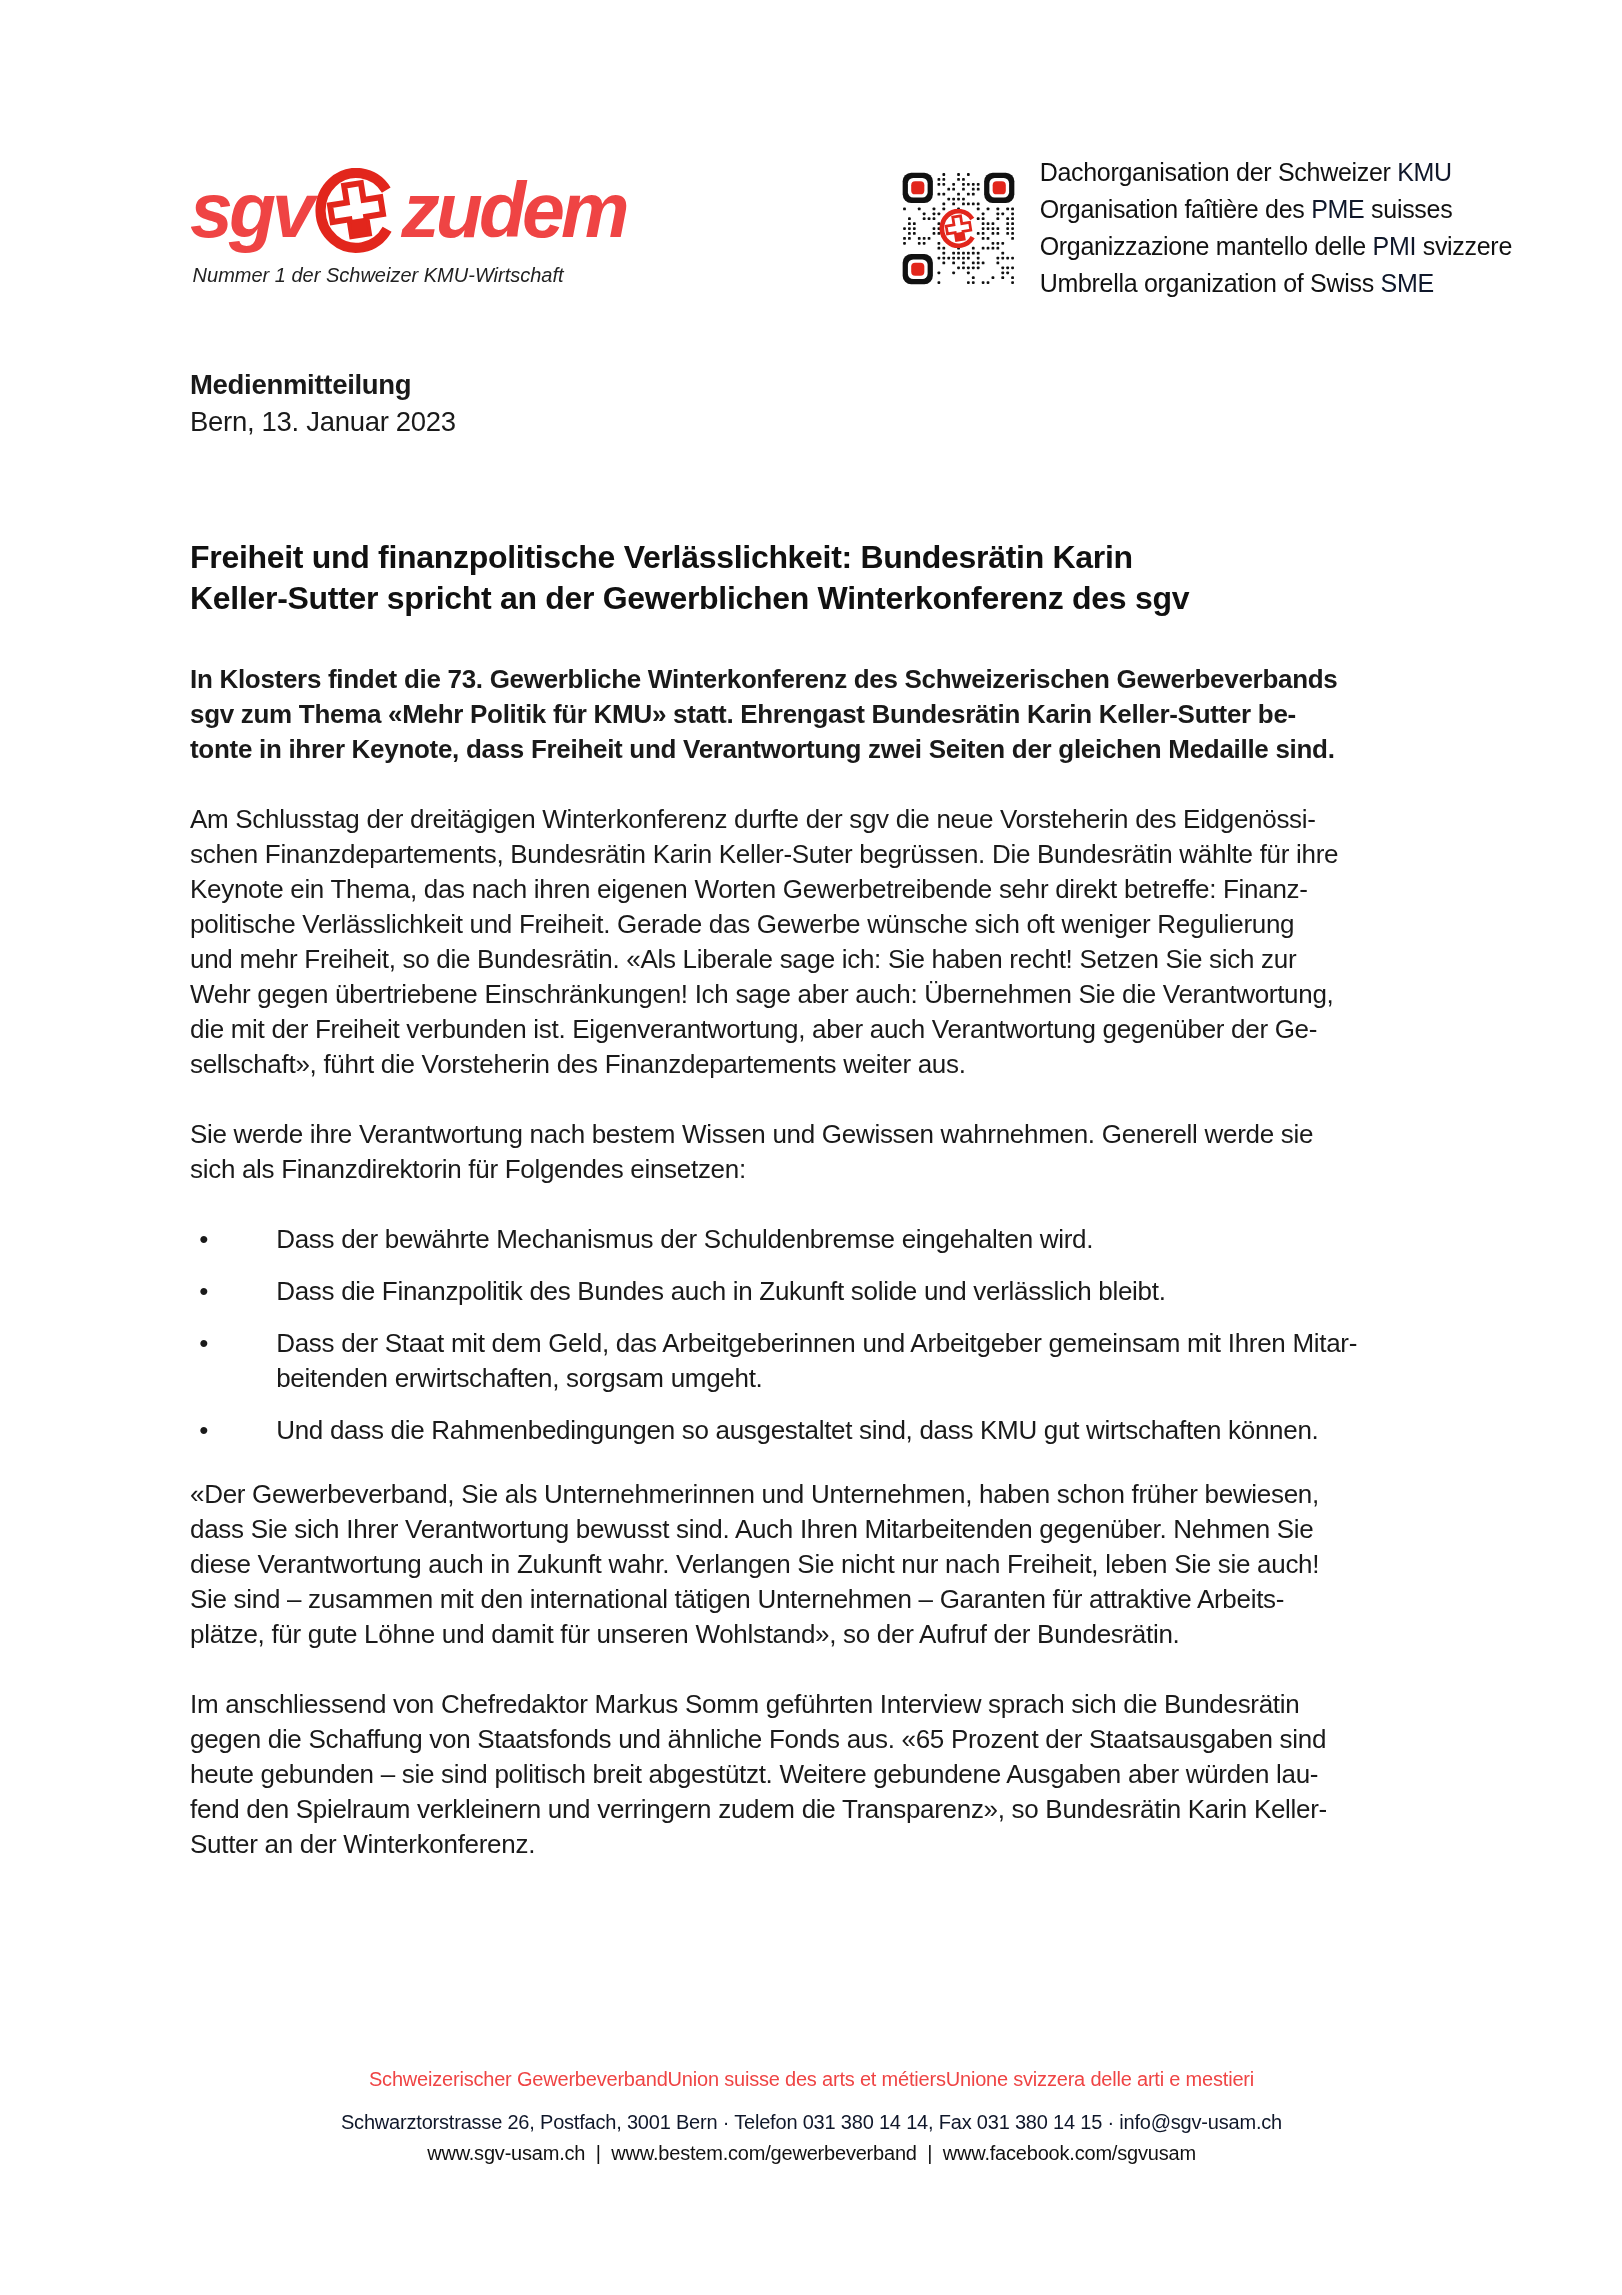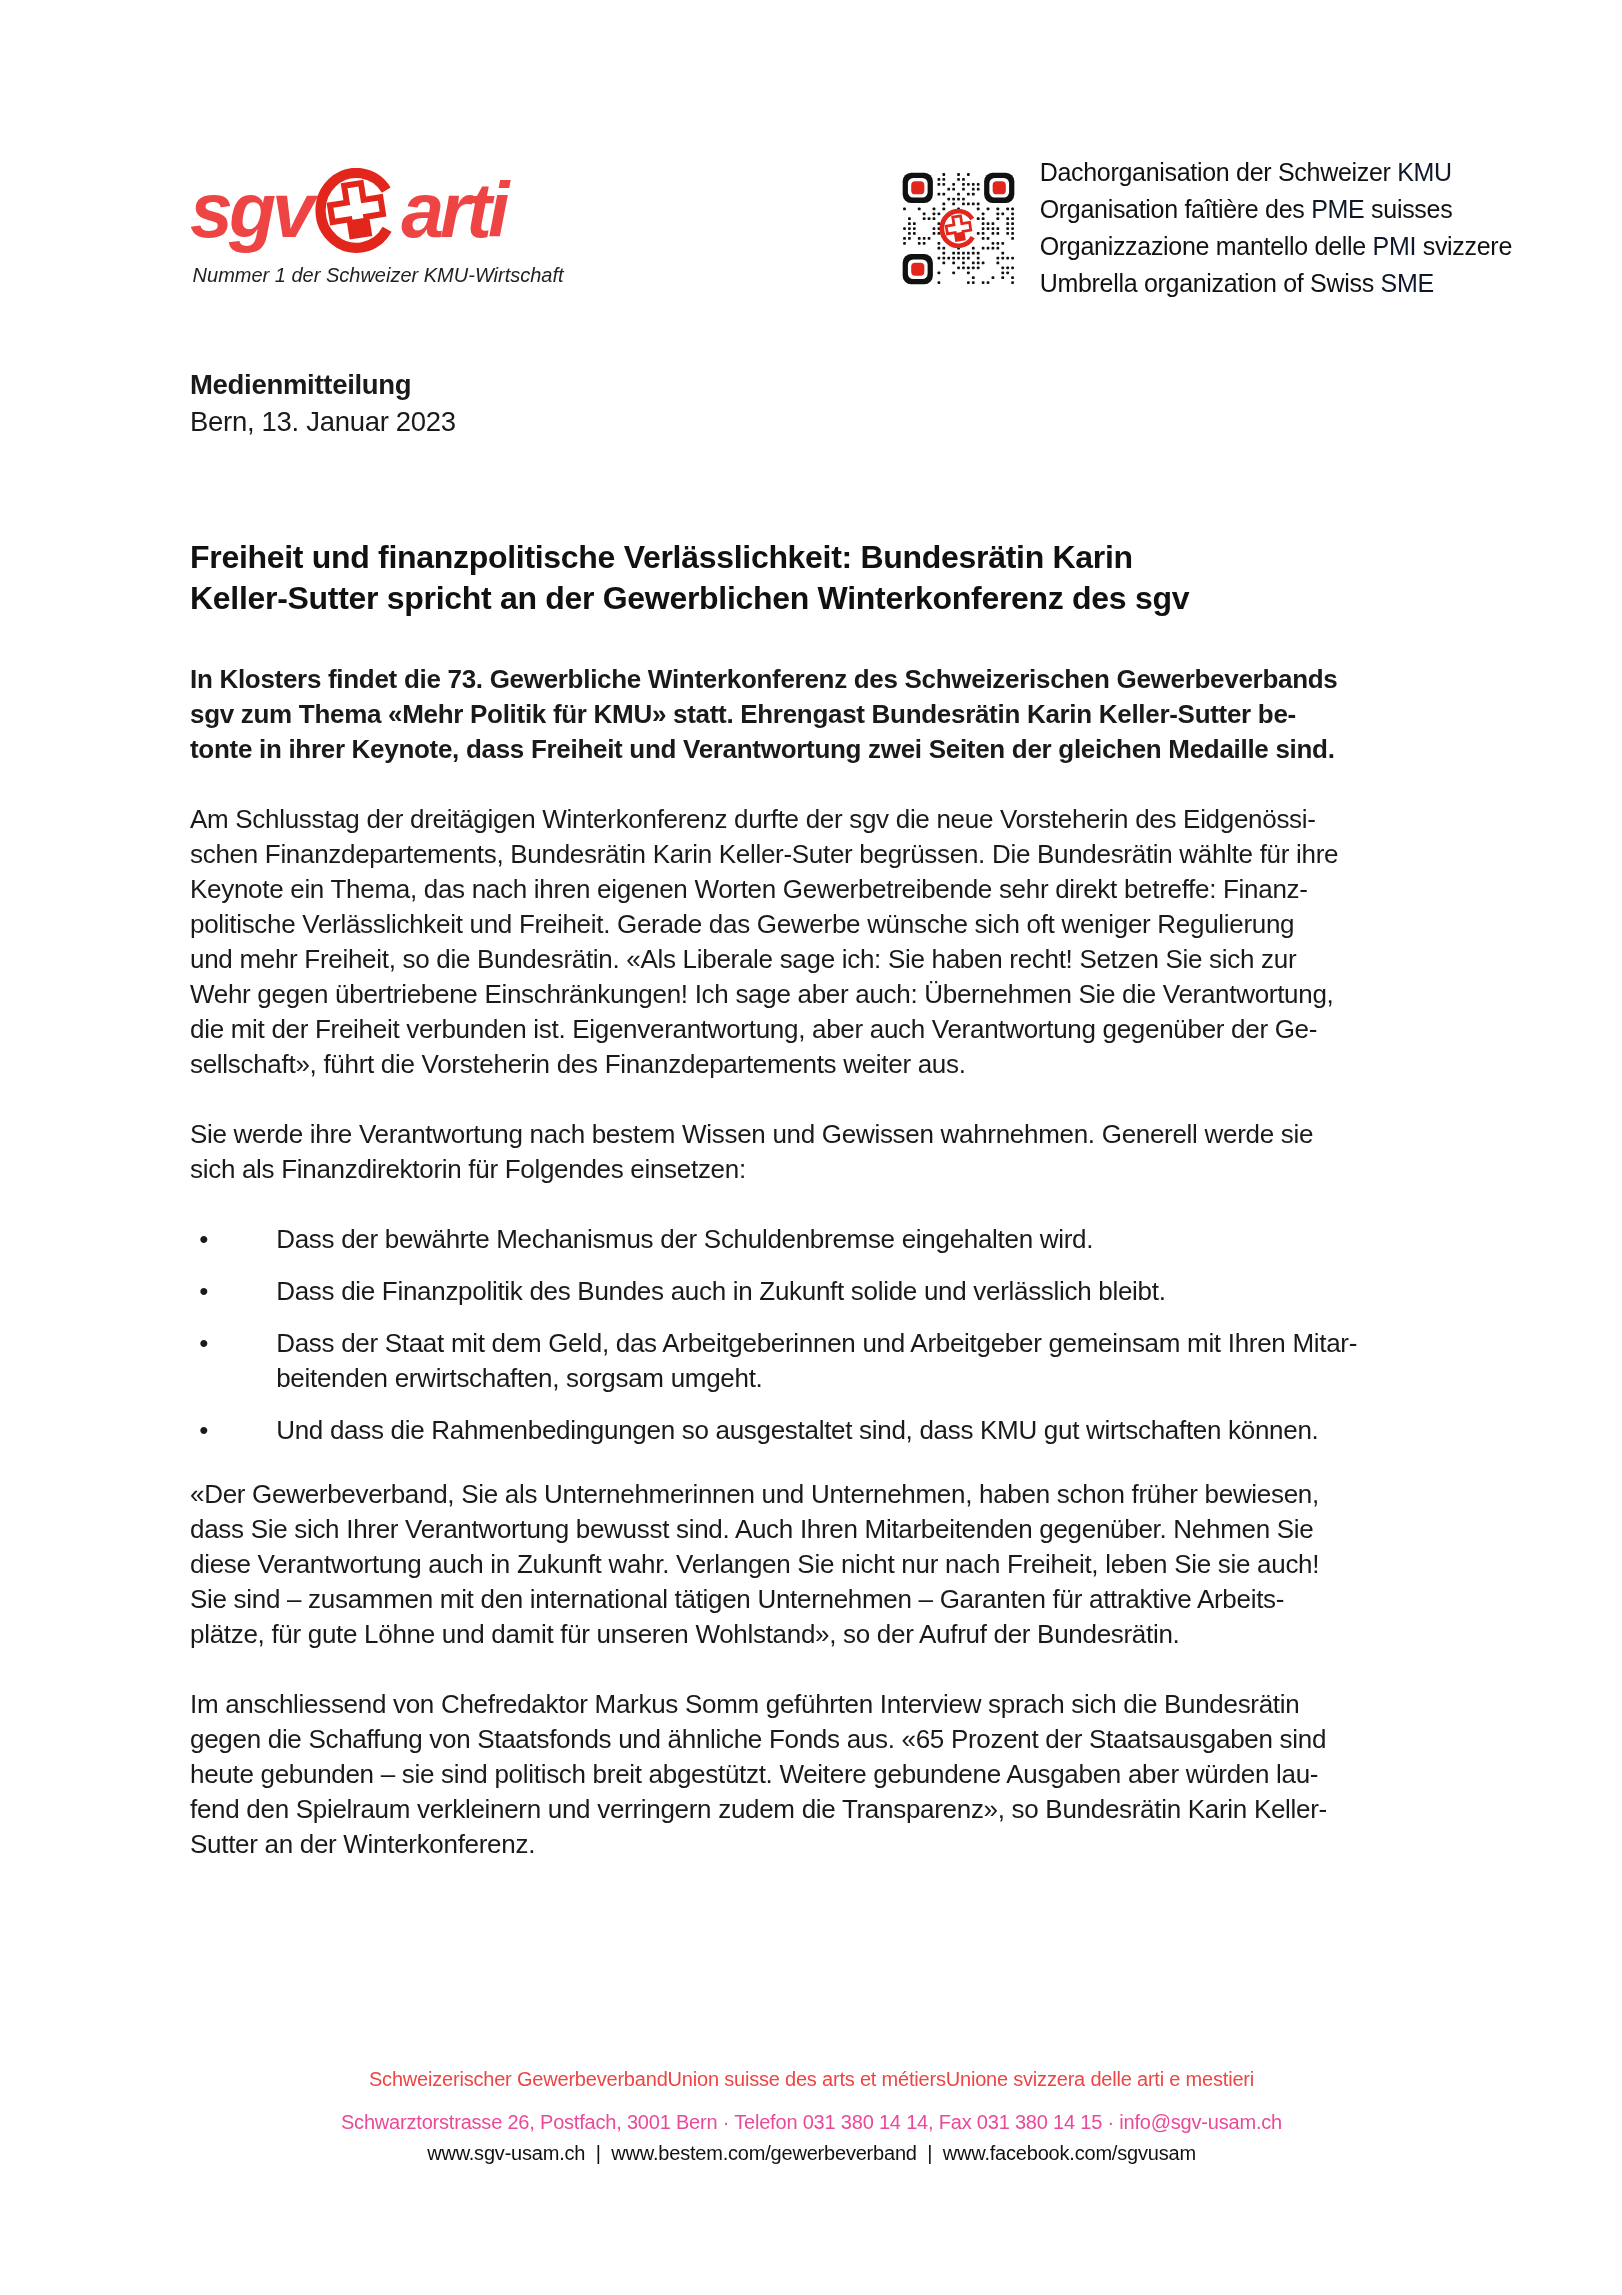--- a/index.html
+++ b/index.html
@@ -31,21 +31,21 @@
   .para{font-size:26px;line-height:35px;margin:0 0 35px 0;white-space:pre;letter-spacing:-0.3px;}
   .lead{font-weight:700;}
   .bullets{list-style:none;margin:0 0 29.4px 0;padding:0;}
   .bullets li{display:flex;margin-bottom:17px;font-size:26px;line-height:35px;letter-spacing:-0.3px;}
   .marker{width:48px;flex:none;padding-left:9.2px;}
   .li-text{white-space:pre;margin-left:29px;}
 
   
   .footer{position:absolute;top:2068px;left:190px;right:189px;font-size:20px;letter-spacing:-0.2px;}
   .footer-orgs{display:flex;justify-content:center;color:#ef4444;}
-  .footer-address{text-align:center;margin-top:19.6px;color:#ec4899;}
+  .footer-address{text-align:center;margin-top:19.6px;color:#0f172a;}
   .footer-links{text-align:center;margin-top:8.5px;color:#111;}
   .sep{margin:0 10.5px;}
   .defs-holder{position:absolute;width:0;height:0;overflow:hidden;}
 </style>
 </head>
 <body>
 
 <svg class="defs-holder" aria-hidden="true">
   <defs>
     <symbol id="sgv-mark" viewBox="0 0 100 100">
@@ -60,21 +60,21 @@
 
 <div class="page">
 
   <header class="header">
     <div class="logo-block">
       <div class="logo-row">
         <span class="logo-text">sgv</span>
         <svg class="logo-mark" viewBox="0 0 100 100">
             <use href="#sgv-mark"></use>
           </svg>
-        <span class="logo-text">arti</span>
+        <span class="logo-text">zudem</span>
       </div>
       <div class="tagline">Nummer 1 der Schweizer KMU-Wirtschaft</div>
     </div>
 
     <div class="header-right">
       <svg id="qr" class="qr" viewBox="0 0 172 172">
           <rect x="61.526086956521745" y="1.7" width="4.2" height="4.2" fill="#111111" rx="1.3"></rect>
           <rect x="83.9608695652174" y="1.7" width="4.2" height="4.2" fill="#111111" rx="1.3"></rect>
           <rect x="98.91739130434783" y="1.7" width="4.2" height="4.2" fill="#111111" rx="1.3"></rect>
           <rect x="54.047826086956526" y="9.178260869565218" width="4.2" height="4.2" fill="#111111" rx="1.3"></rect>

